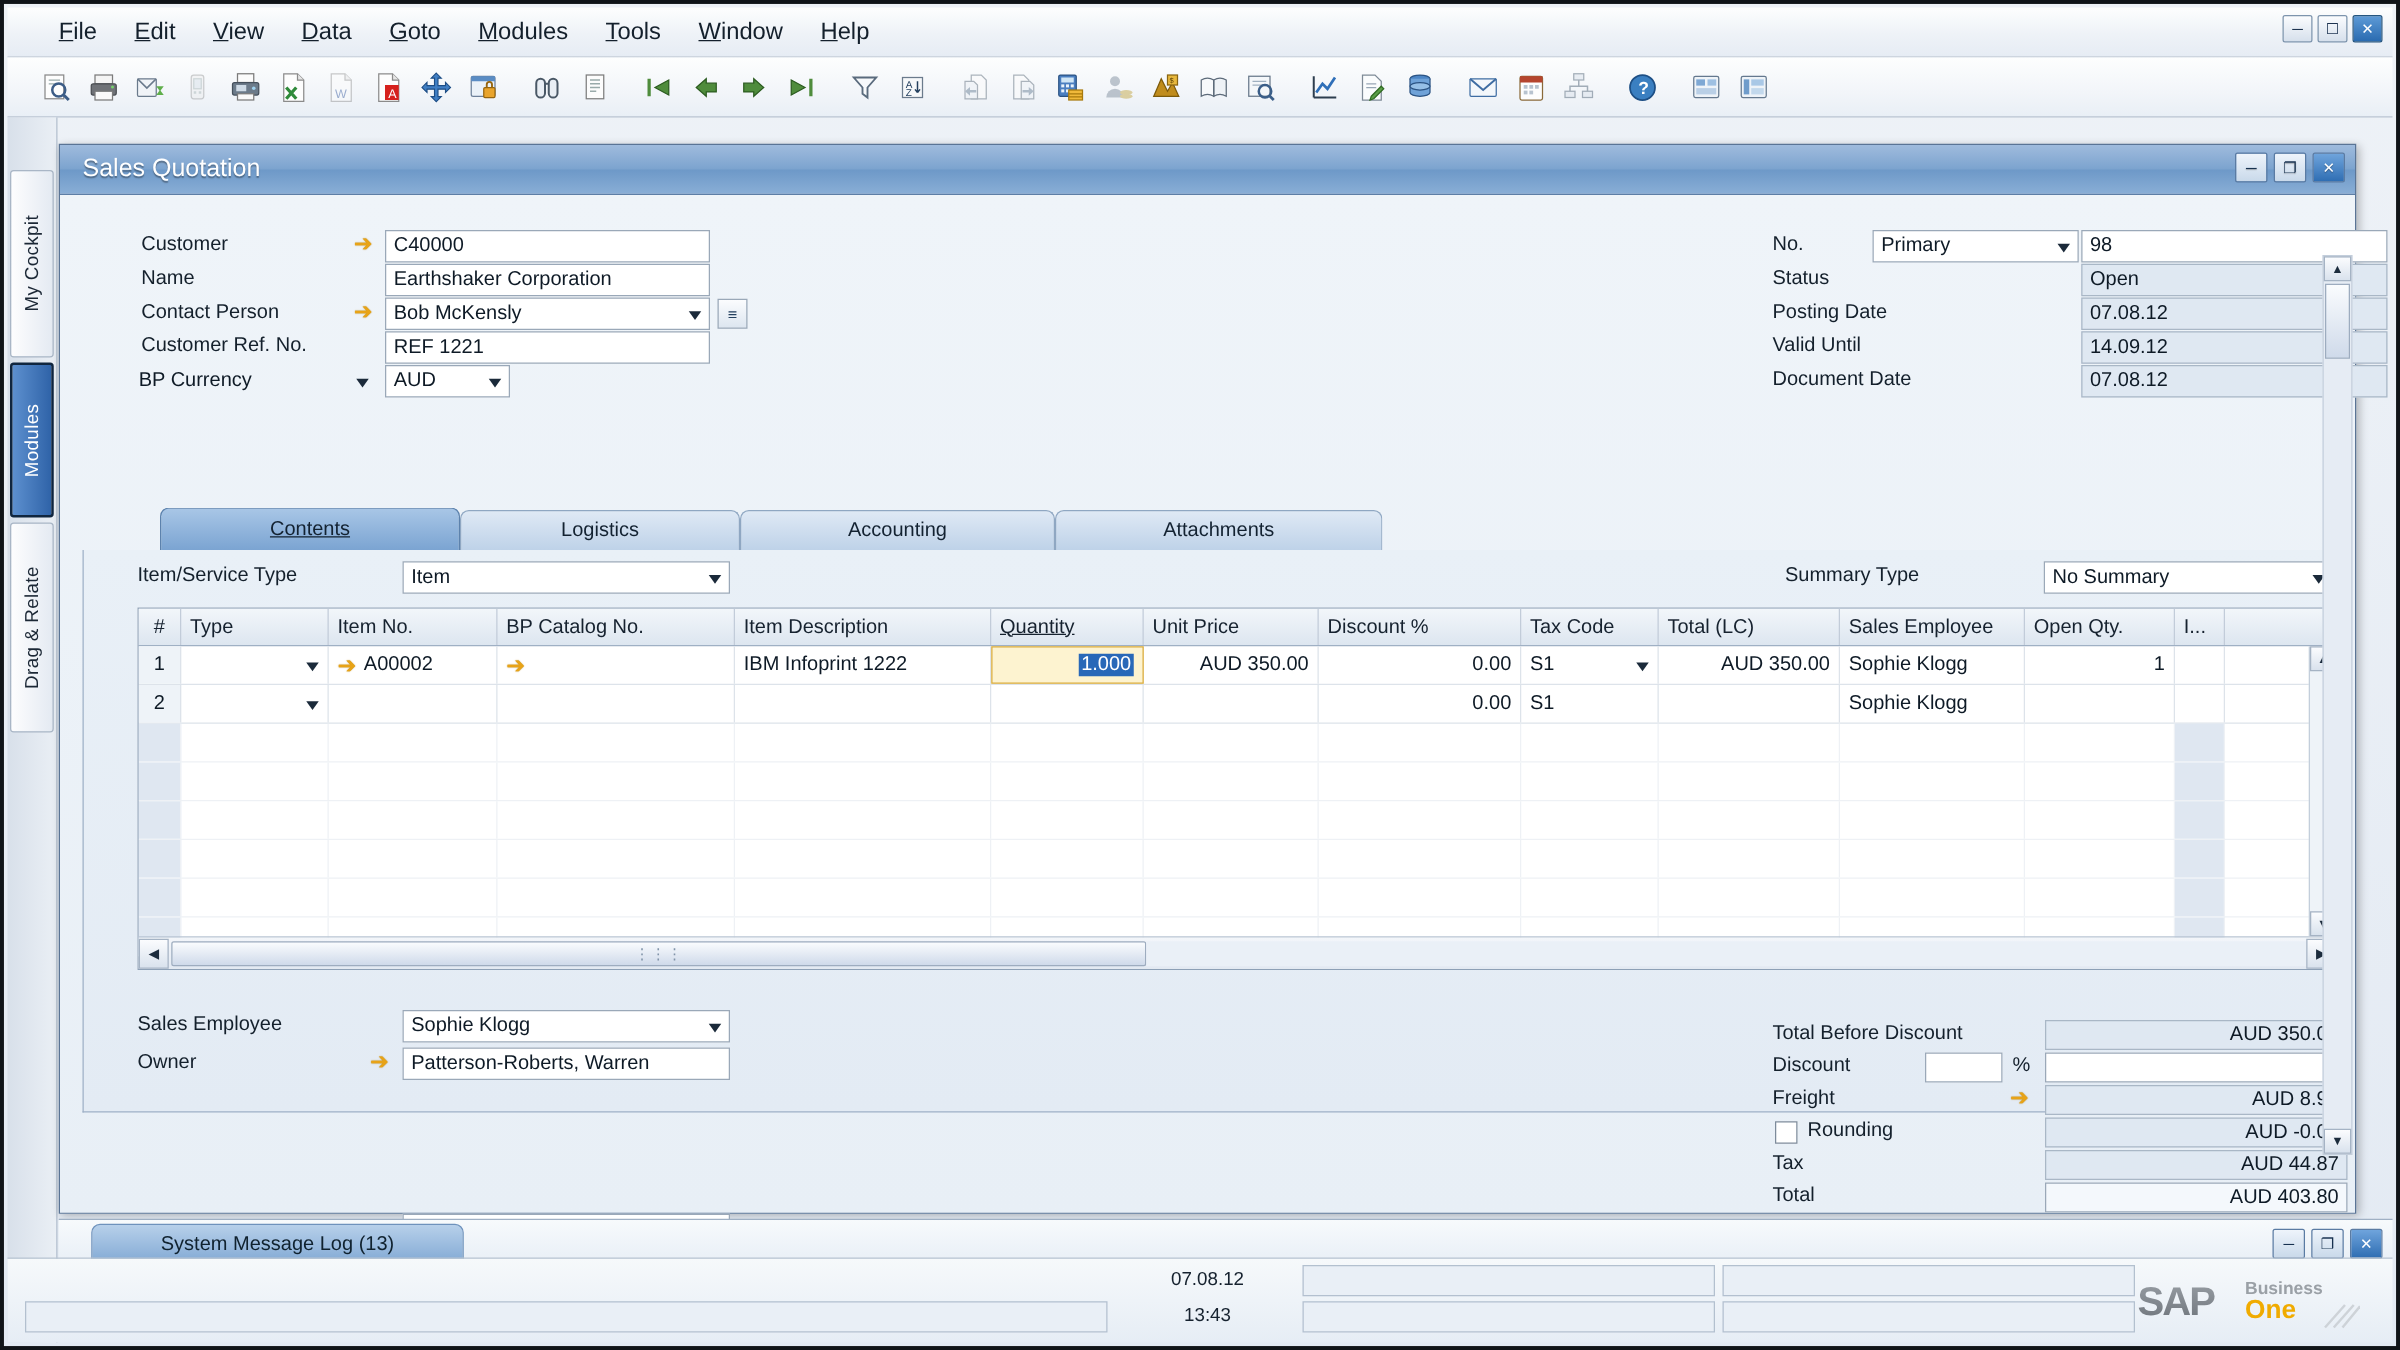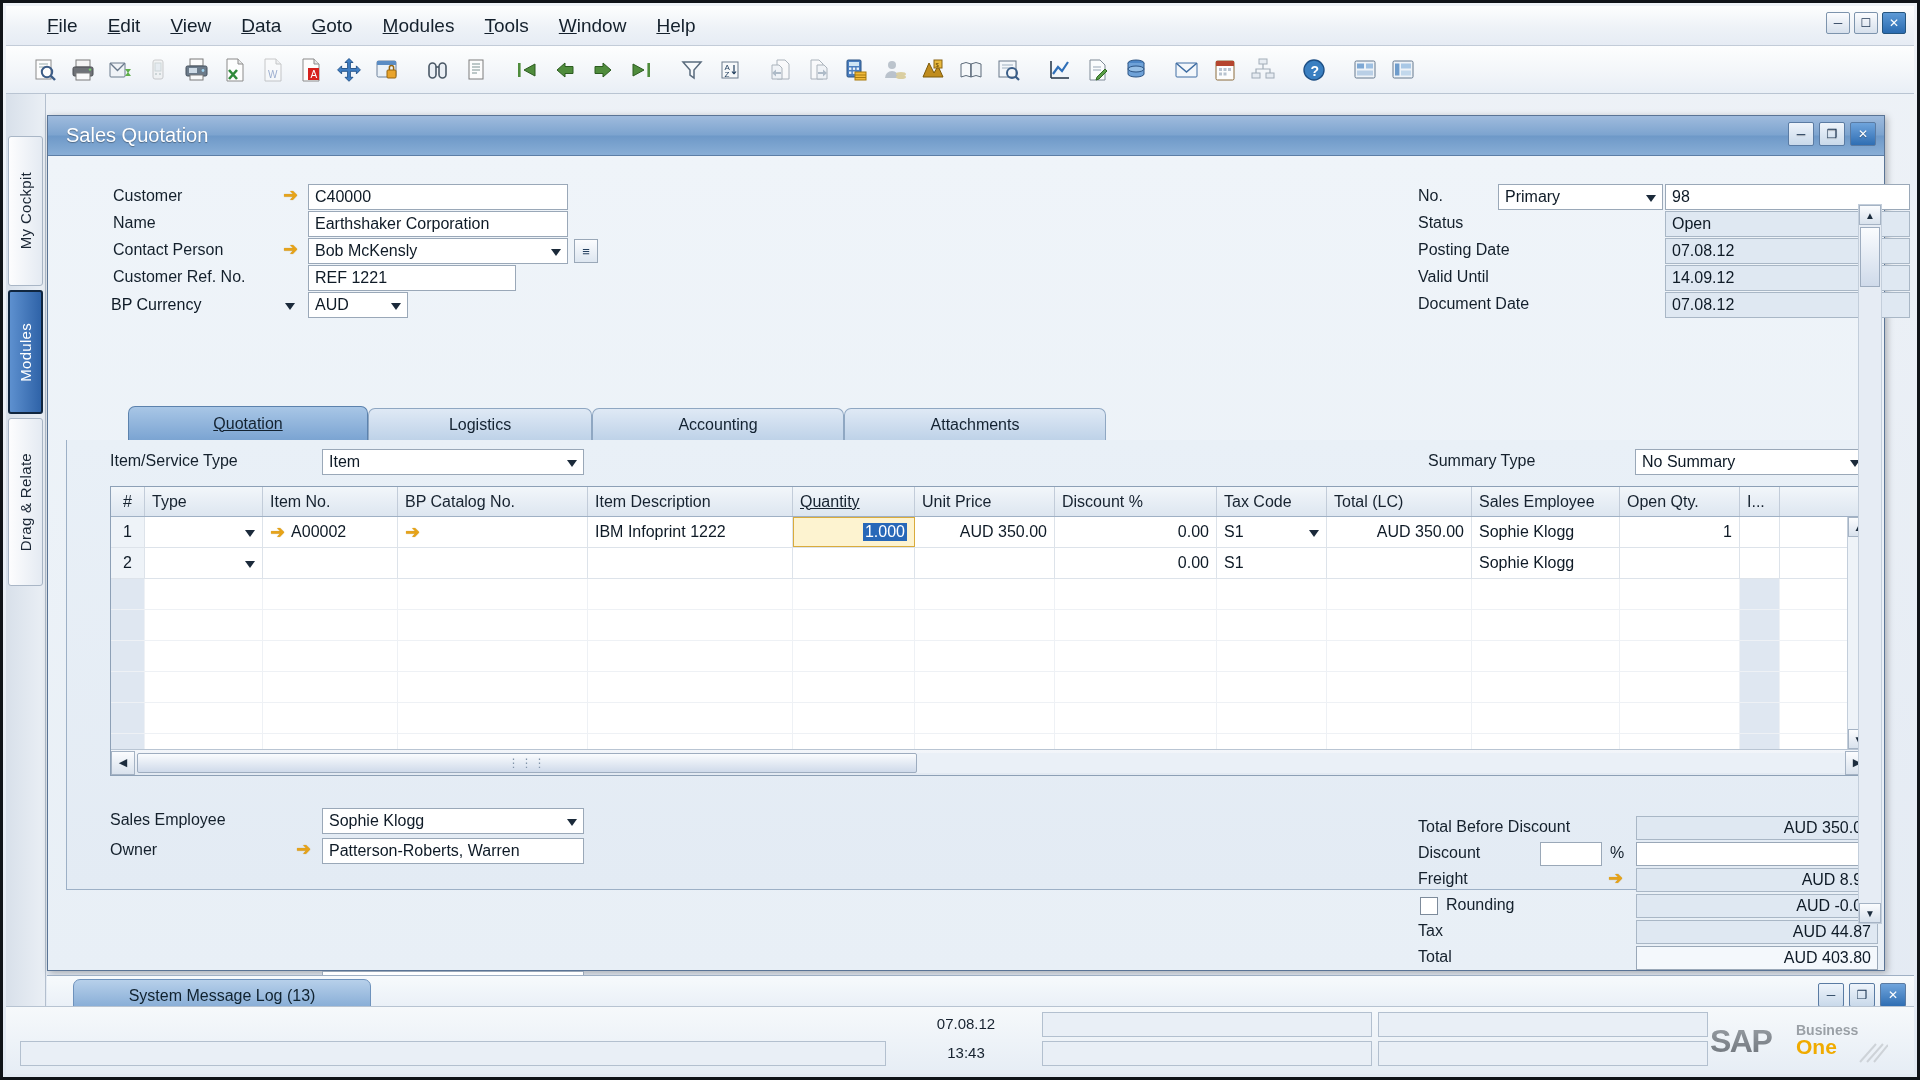--- a/index.html
+++ b/index.html
@@ -576,21 +576,21 @@
 
         <div style="position:absolute;left:20px;top:82px;width:530px;height:26px;">
           <span class="lbl" style="position:absolute;left:45px;top:3px;">Contact Person</span>
           <span class="arrow-link" style="position:absolute;left:215px;top:2px;">➔</span>
           <div class="dd" style="position:absolute;left:240px;top:0;width:260px;">Bob McKensly</div>
           <div style="position:absolute;left:506px;top:1px;width:24px;height:24px;border:1px solid #9aa8b8;background:linear-gradient(180deg,#fbfcfe,#dde6f0);display:flex;align-items:center;justify-content:center;font-size:13px;color:#24405f;">≡</div>
         </div>
 
         <div style="position:absolute;left:20px;top:109px;width:500px;height:26px;">
           <span class="lbl" style="position:absolute;left:45px;top:3px;">Customer Ref. No.</span>
-          <div class="fld" style="position:absolute;left:240px;top:0;width:208px;">REF 1221</div>
+          <div class="fld" style="position:absolute;left:240px;top:0;width:260px;">REF 1221</div>
         </div>
 
         <div style="position:absolute;left:20px;top:136px;width:420px;height:26px;">
           <div class="dd" style="position:absolute;left:43px;top:0;width:190px;background:transparent;border:none;padding-left:0;">
             <span>BP Currency</span>
           </div>
           <div class="dd" style="position:absolute;left:240px;top:0;width:100px;">AUD</div>
         </div>
       </div>
 
@@ -613,21 +613,21 @@
           <div class="fld ro" style="position:absolute;left:277px;top:0;width:245px;">14.09.12</div>
         </div>
         <div style="position:absolute;left:1340px;top:136px;width:500px;height:26px;">
           <span class="lbl" style="position:absolute;left:30px;top:3px;">Document Date</span>
           <div class="fld ro" style="position:absolute;left:277px;top:0;width:245px;">07.08.12</div>
         </div>
       </div>
 
       <div class="tabstrip">
         <div class="tab sel" style="left:18px;width:240px;top:-2px;">
-          <span>Quotation</span>
+          <span>Contents</span>
         </div>
         <div class="tab" style="left:258px;width:224px;">
           <span>Logistics</span>
         </div>
         <div class="tab" style="left:482px;width:252px;">
           <span>Accounting</span>
         </div>
         <div class="tab" style="left:734px;width:262px;">
           <span>Attachments</span>
         </div>

